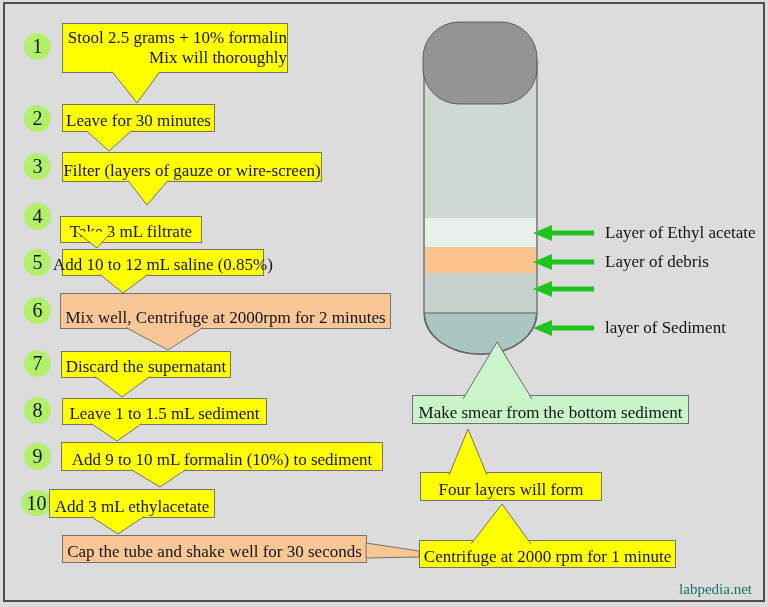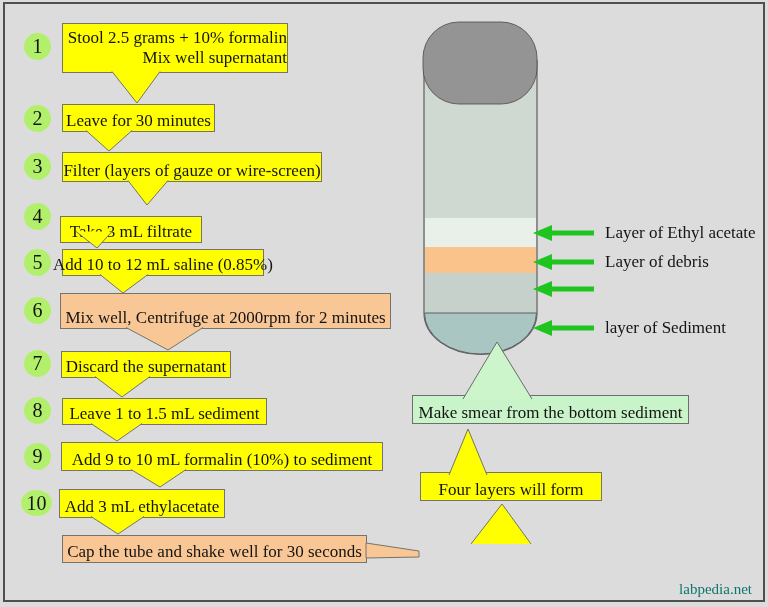--- a/index.html
+++ b/index.html
@@ -77,21 +77,21 @@
       <line x1="594" y1="328" x2="551" y2="328" stroke="#1fc41f" stroke-width="5"></line>
       <polygon points="533,328 552,320 552,336" fill="#1fc41f"></polygon>
     </g>
   </svg>
 
   <div class="circle" style="left:24px;top:33px">
       <span>1</span>
     </div>
   <div class="box twoline" style="left:62px;top:23px;width:226px;height:50px">
     <div>Stool 2.5 grams + 10% formalin</div>
-    <div>Mix well supernatant</div>
+    <div>Mix will thoroughly</div>
   </div>
 
   <div class="circle" style="left:24px;top:105px">
       <span>2</span>
     </div>
   <div class="box" style="left:62px;top:104px;width:153px;height:28px">
       <span>Leave for 30 minutes</span>
     </div>
 
   <div class="circle" style="left:24px;top:153px">
@@ -139,33 +139,36 @@
   <div class="circle" style="left:24px;top:443px">
       <span>9</span>
     </div>
   <div class="box" style="left:61px;top:442px;width:322px;height:29px">
       <span>Add 9 to 10 mL formalin (10%) to sediment</span>
     </div>
 
   <div class="circle wide" style="left:21px;top:490px">
       <span>10</span>
     </div>
-  <div class="box" style="left:59px;top:489px;width:166px;height:29px">
+  <div class="box" style="left:49px;top:489px;width:166px;height:29px">
       <span>Add 3 mL ethylacetate</span>
     </div>
 
   <div class="box orange" style="left:62px;top:535px;width:305px;height:28px">
       <span>Cap the tube and shake well for 30 seconds</span>
     </div>
 
   <div class="tube-label" style="left:605px;top:222px">Layer of Ethyl acetate</div>
   <div class="tube-label" style="left:605px;top:251px">Layer of debris</div>
   <div class="tube-label" style="left:605px;top:317px">layer of Sediment</div>
 
   <div class="box green" style="left:412px;top:395px;width:277px;height:29px">
       <span>Make smear from the bottom sediment</span>
     </div>
   <div class="box" style="left:420px;top:472px;width:182px;height:29px">
       <span>Four layers will form</span>
     </div>
+  <div class="box" style="left:419px;top:540px;width:257px;height:28px">
+      <span>Centrifuge at 2000 rpm for 1 minute</span>
+    </div>
 
   <div class="watermark">labpedia.net</div>
 </div>
 
 </body></html>

